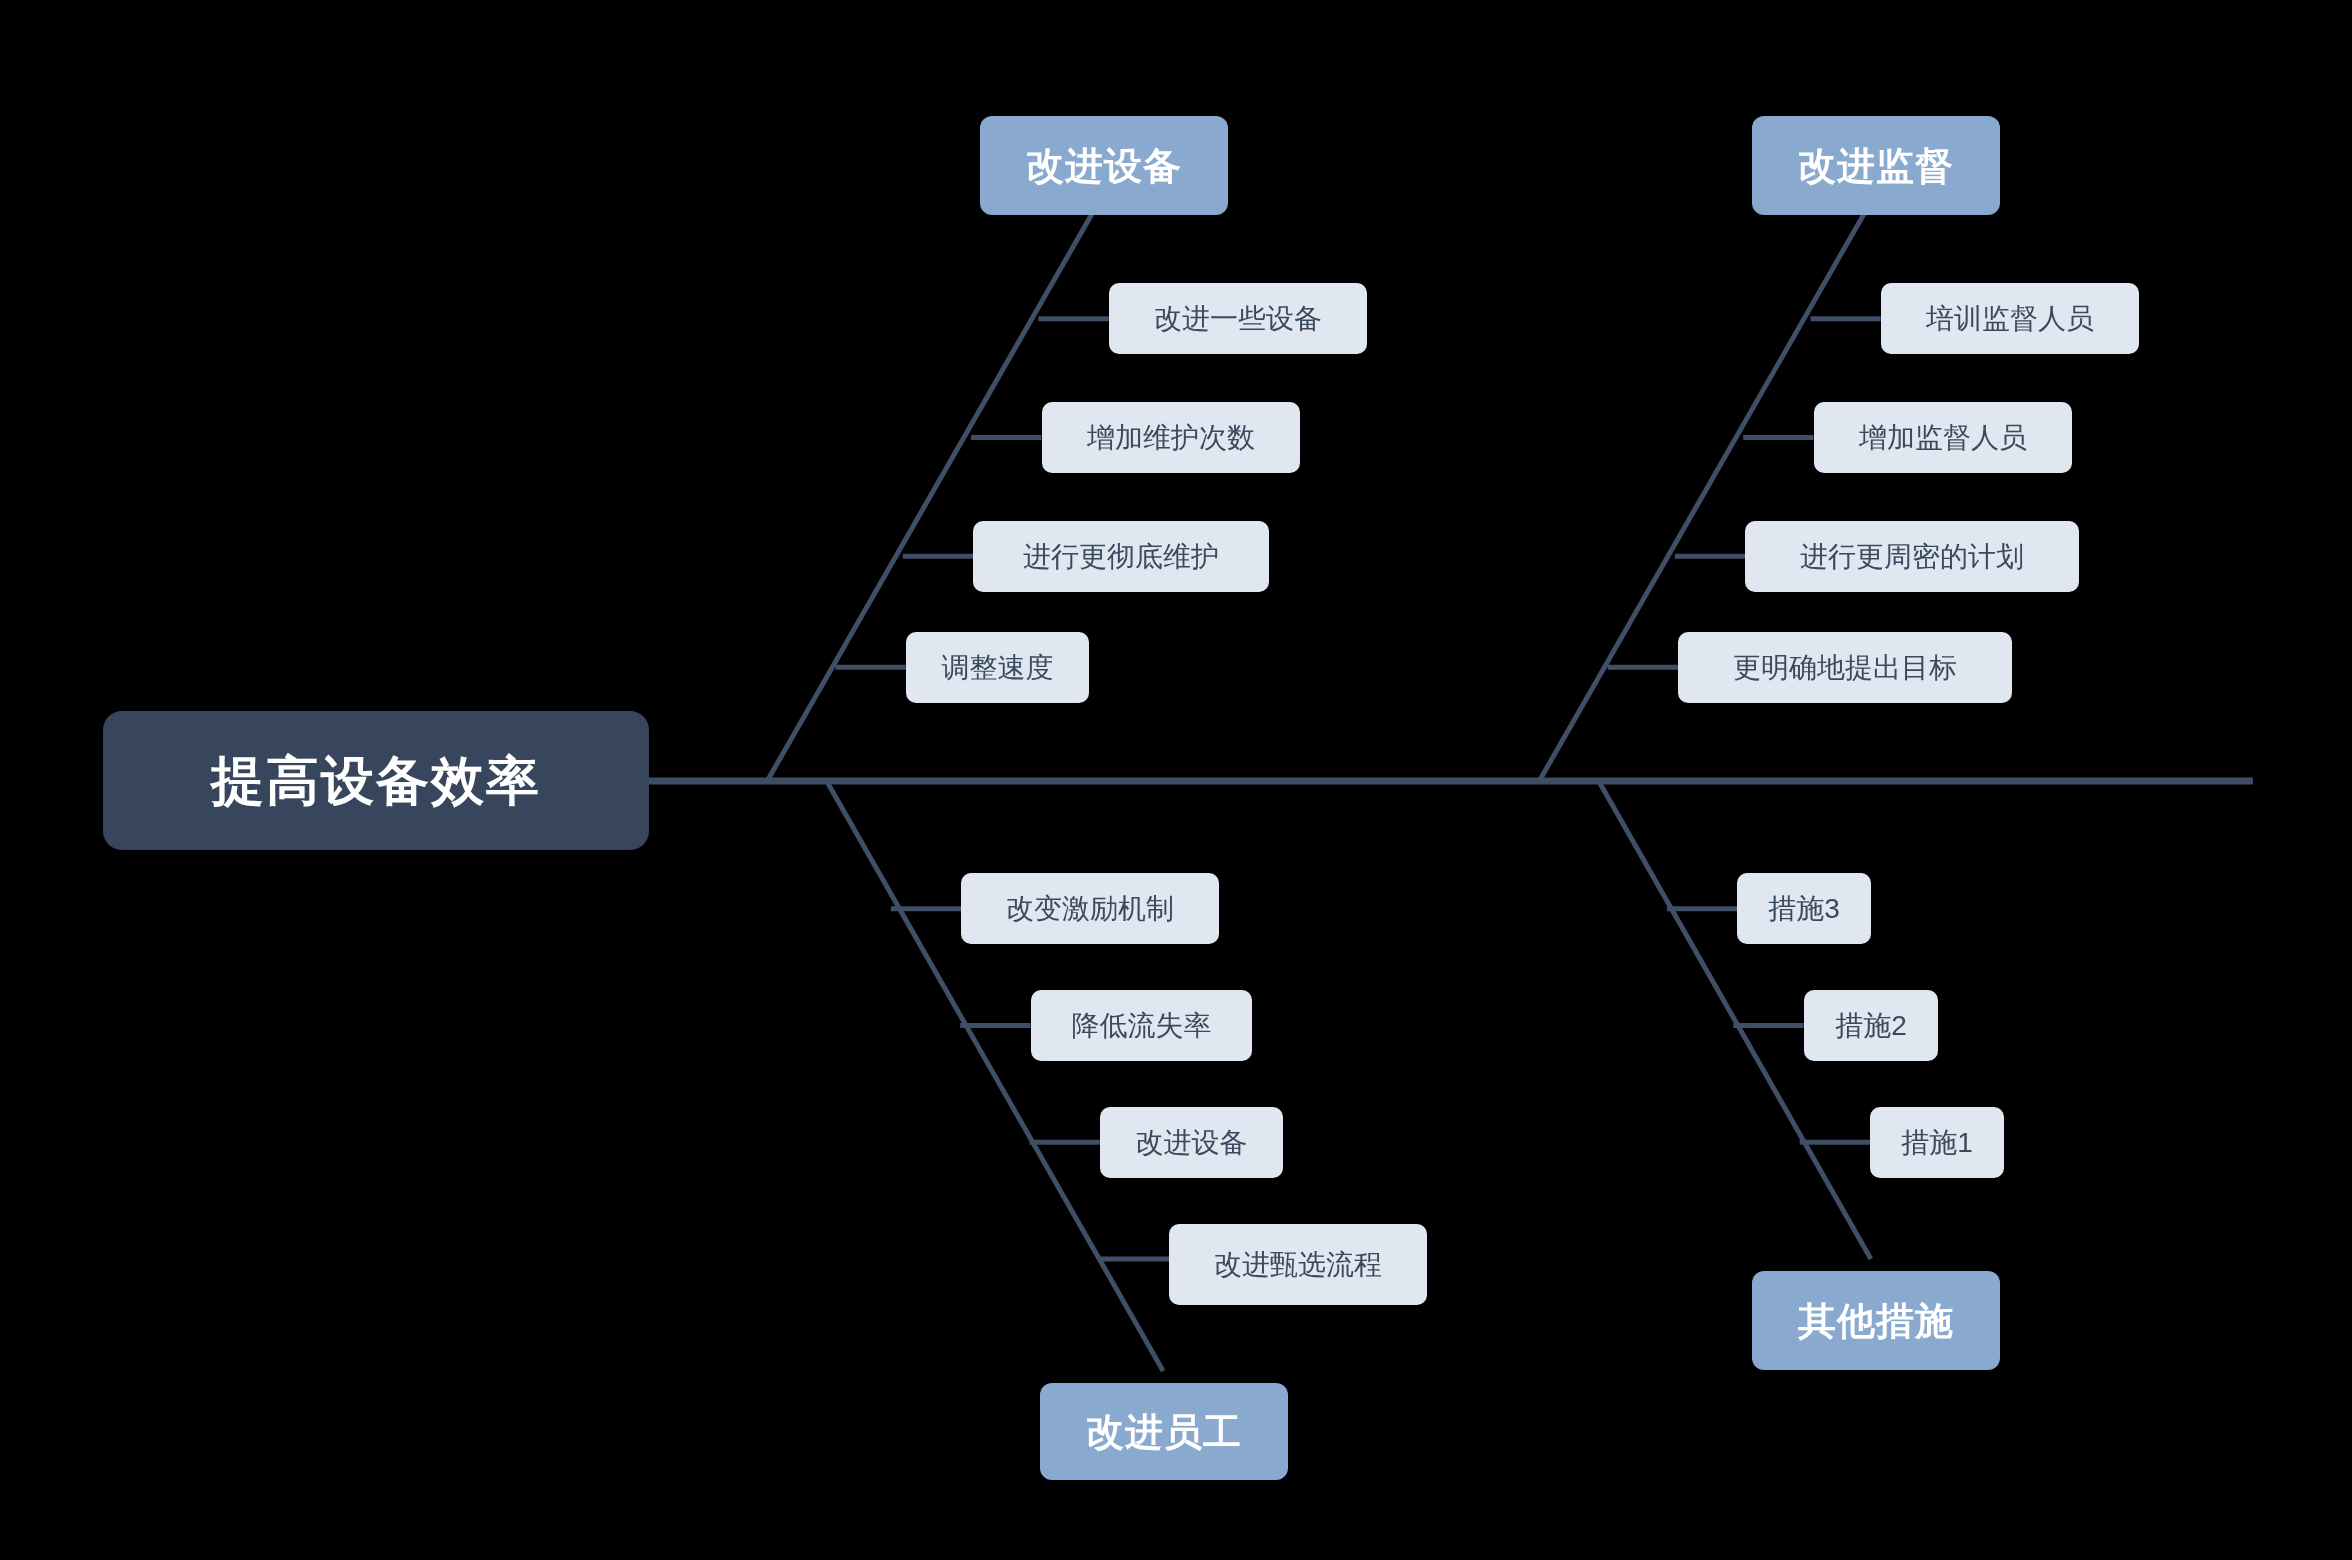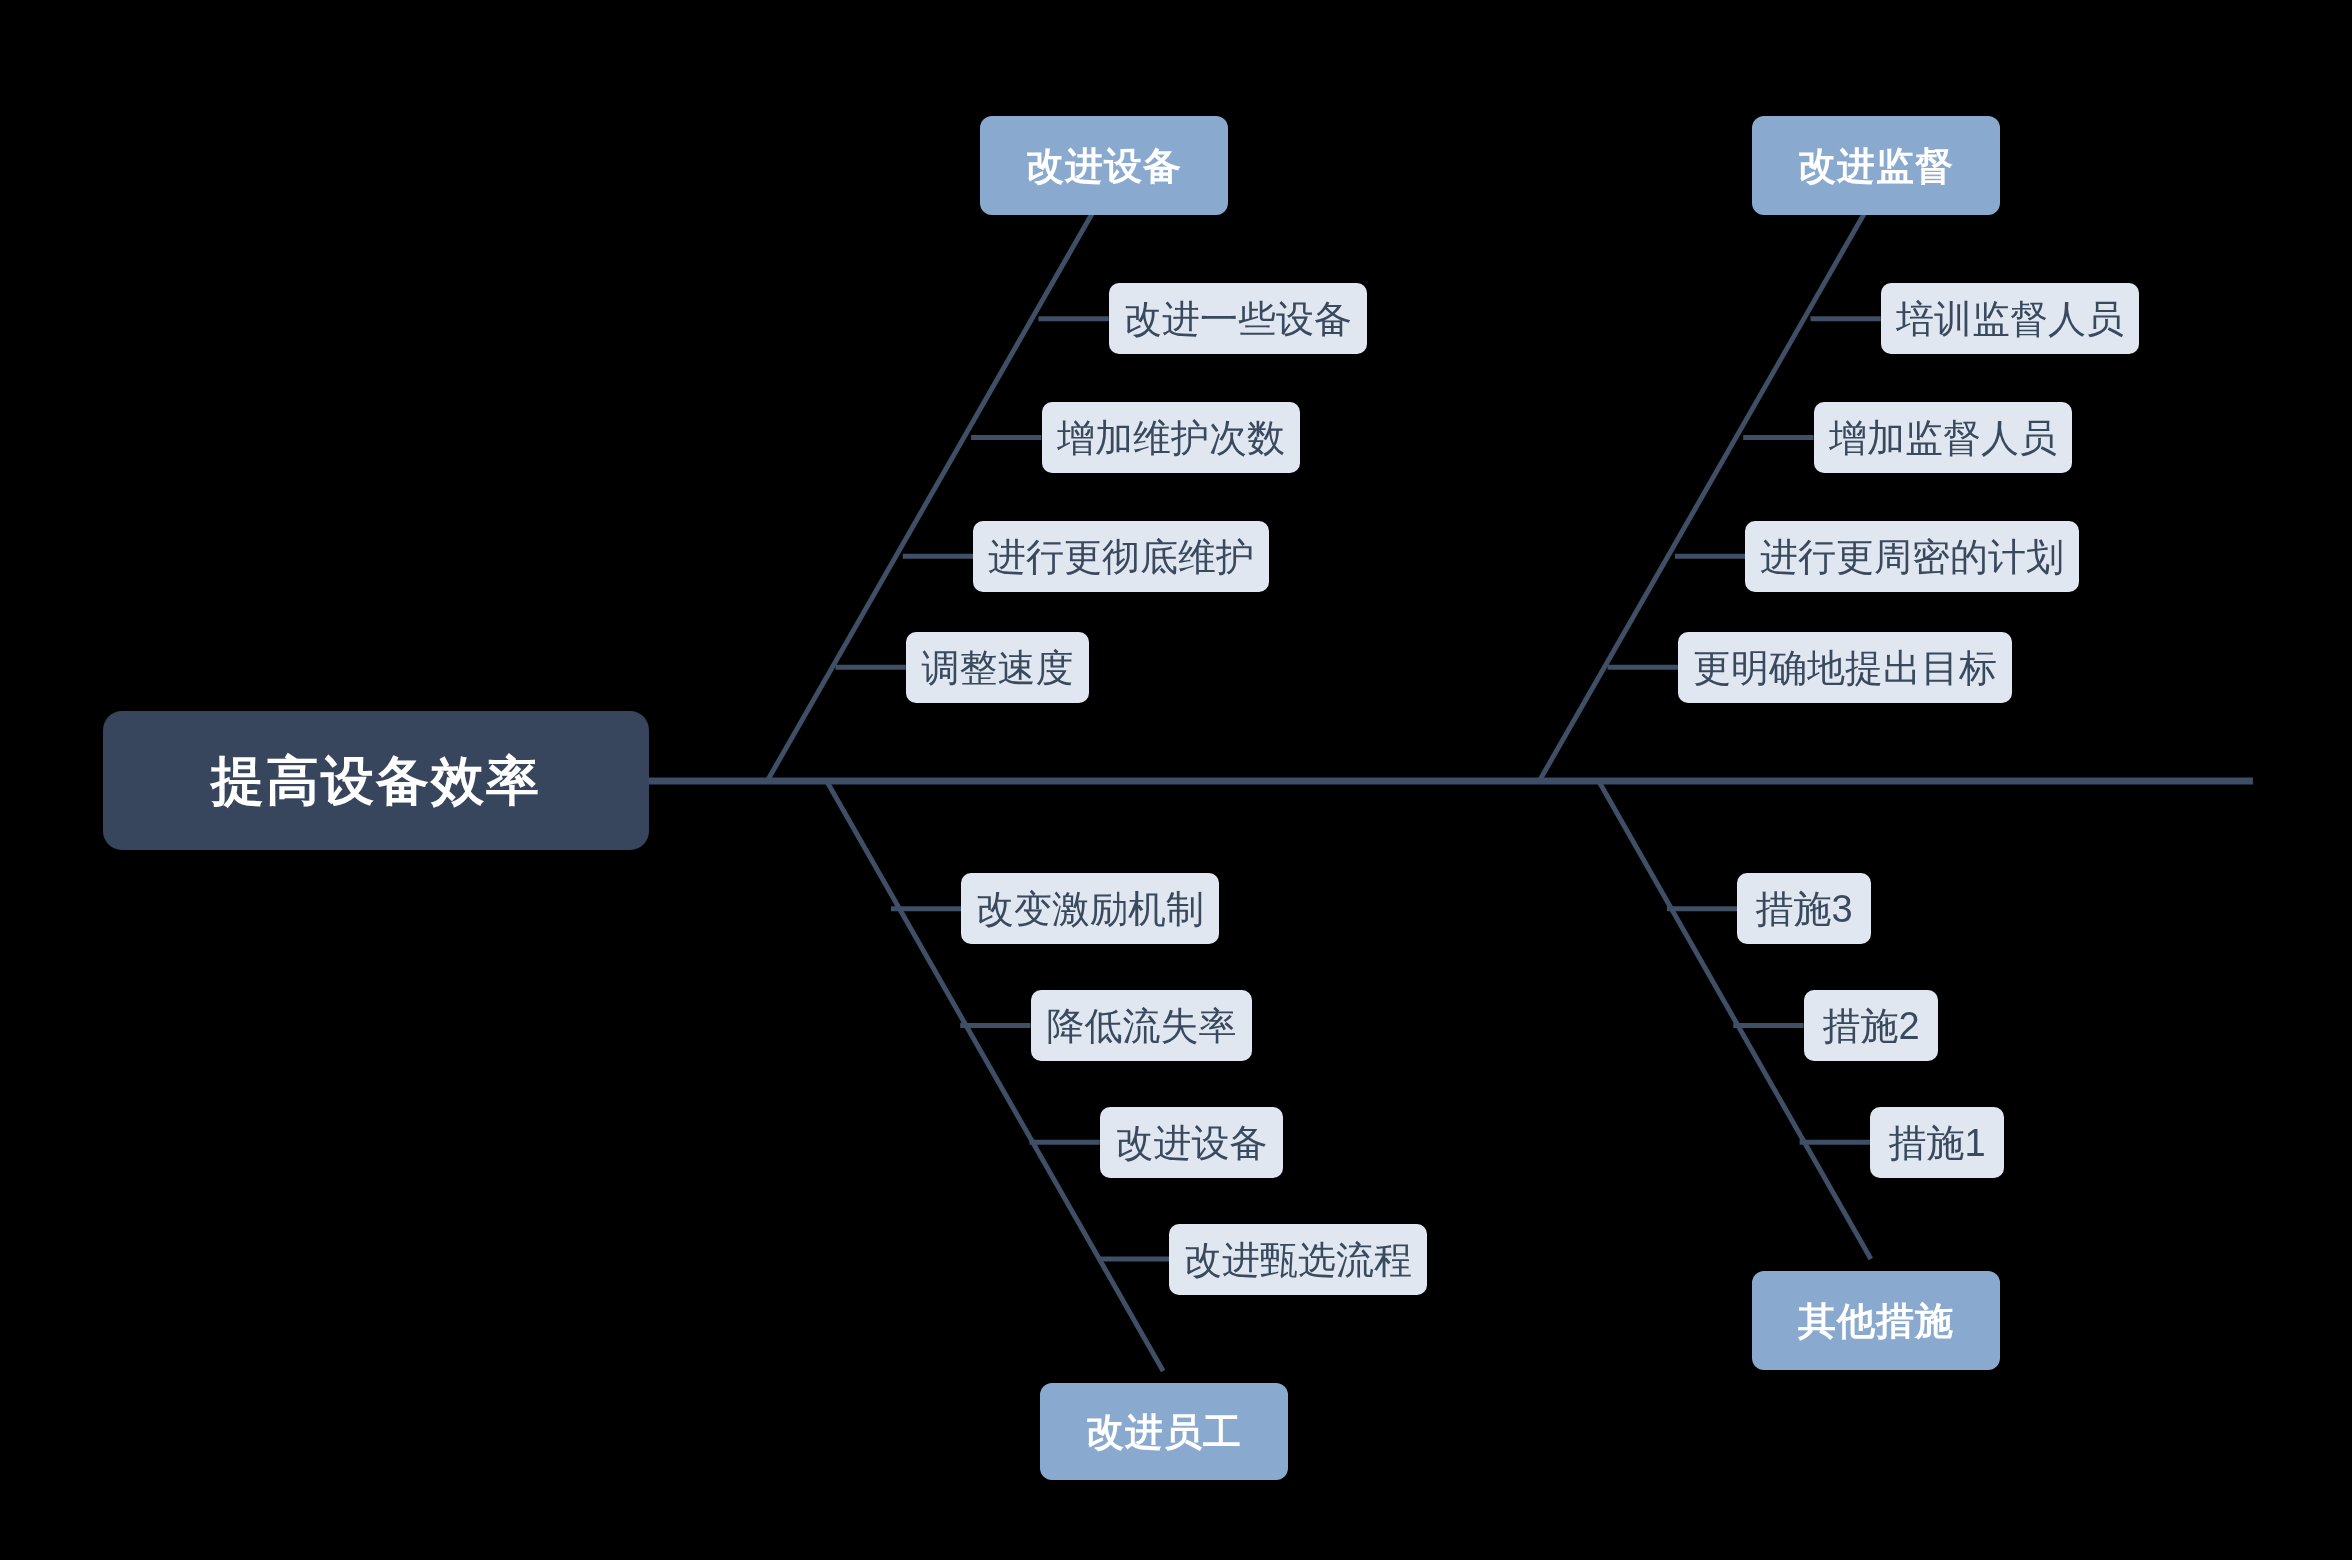--- a/index.html
+++ b/index.html
@@ -55,21 +55,21 @@
     font-weight: bold;
     letter-spacing: 1px;
     padding: 0 24px;
     margin-top: 12px;
   }
 
   .sub-node {
     background: #e1e7f0;
     color: #3a4a5e;
     border-radius: 10px;
-    font-size: 38px;
+    font-size: 28px;
     font-weight: normal;
     padding: 0 18px;
   }
 </style>
 </head>
 <body>
 
 <div id="canvas">
 
   <svg id="wires" viewBox="0 0 2376 1576" width="2352" height="1560" xmlns="http://www.w3.org/2000/svg">
@@ -141,21 +141,21 @@
   </div>
   <div class="node sub-node" style="left:961px; top:873px; width:258px; height:71px;">
     <span>改变激励机制</span>
   </div>
   <div class="node sub-node" style="left:1031px; top:990px; width:221px; height:71px;">
     <span>降低流失率</span>
   </div>
   <div class="node sub-node" style="left:1100px; top:1107px; width:183px; height:71px;">
     <span>改进设备</span>
   </div>
-  <div class="node sub-node" style="left:1169px; top:1224px; width:258px; height:71px;">
+  <div class="node sub-node" style="left:1169px; top:1224px; width:258px; height:81px;">
     <span>改进甄选流程</span>
   </div>
 
   <div class="node cat-node" style="left:1752px; top:1259px; width:248px; height:99px;">
     <span>其他措施</span>
   </div>
   <div class="node sub-node" style="left:1737px; top:873px; width:134px; height:71px;">
     <span>措施3</span>
   </div>
   <div class="node sub-node" style="left:1804px; top:990px; width:134px; height:71px;text-align:center;">

